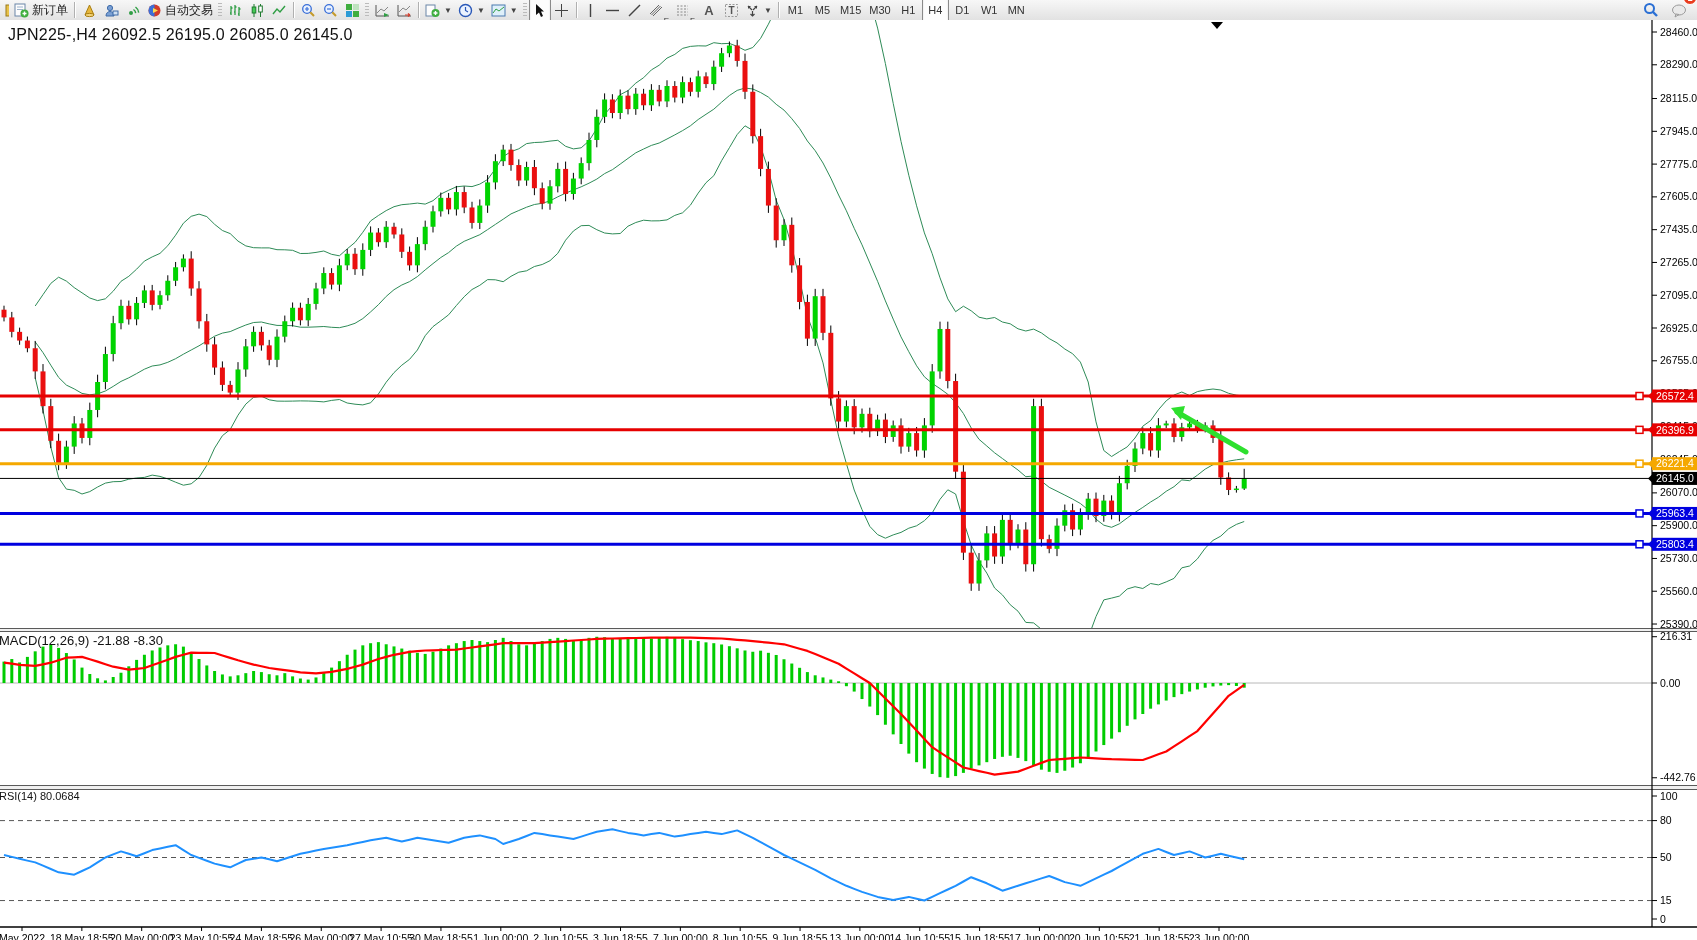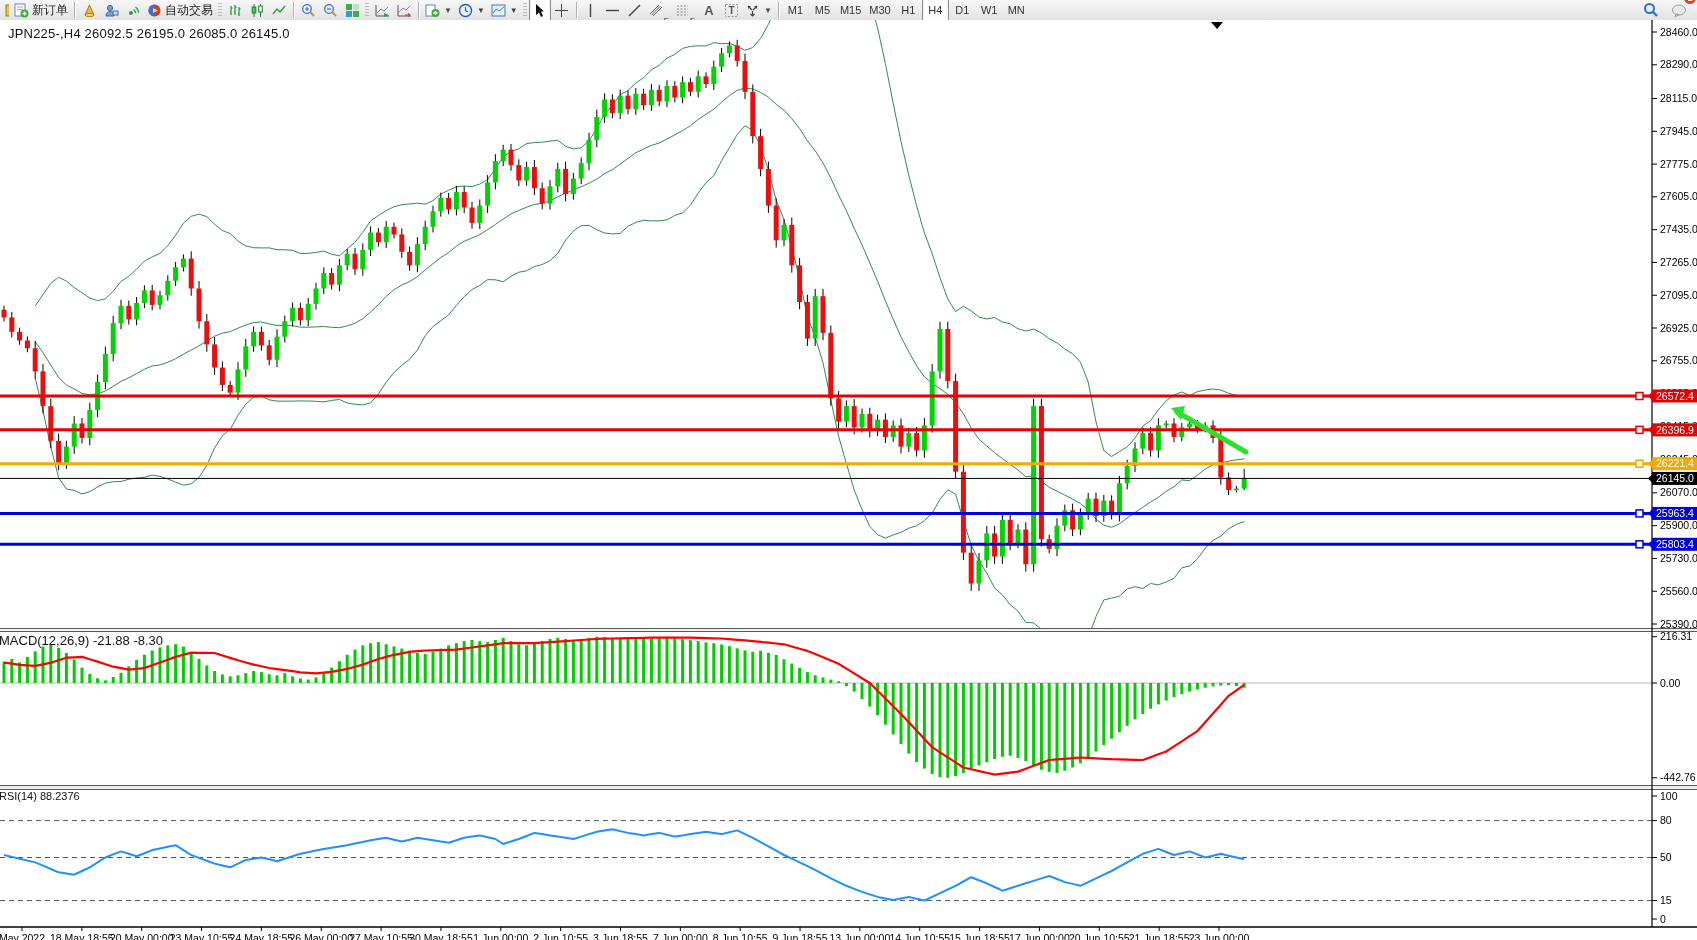--- a/index.html
+++ b/index.html
@@ -18,21 +18,21 @@
   .grip{width:4px;height:14px;margin:0 2px;
     background:repeating-linear-gradient(#bbb 0 1px,transparent 1px 3px);}
   .caret{font-size:8px;color:#444;margin-left:1px;}
   .clip-ico{width:9px;height:15px;overflow:hidden;margin-right:2px;}
   #tb-right{margin-left:auto;display:flex;align-items:center;margin-right:6px;gap:6px;}
   .badge{position:absolute;top:-4px;right:-7px;background:#e83c1e;color:#fff;
     border-radius:8px;font-size:9px;min-width:12px;height:12px;line-height:12px;
     text-align:center;font-weight:bold;border:1px solid #fff;}
   
   #chartwrap{position:absolute;left:0;top:20px;width:1697px;height:920px;background:#fff;}
-  #ctitle{position:absolute;left:8px;top:6px;font-size:13px;color:#111;letter-spacing:.2px;}
+  #ctitle{position:absolute;left:8px;top:6px;font-size:16px;color:#111;letter-spacing:.2px;}
   #macdlabel{position:absolute;left:-1px;top:613px;font-size:13px;color:#111;}
   #rsilabel{position:absolute;left:-1px;top:770px;font-size:11px;color:#111;}
   svg text{font-family:"Liberation Sans",sans-serif;}
 </style>
 </head>
 <body>
 
 <div id="app">
 
   <div id="toolbar">
@@ -885,15 +885,15 @@
         <text x="1656" y="462.2246" font-size="10.5" fill="#fff">26145.0</text>
         <rect x="1652" y="486.9443439999998" width="45" height="13" fill="#0000e0"></rect>
         <polygon points="1648,493.4443439999998 1652,489.4443439999998 1652,497.4443439999998" fill="#0000e0"></polygon>
         <text x="1656" y="497.2443439999998" font-size="10.5" fill="#fff">25963.4</text>
         <rect x="1652" y="517.7987439999997" width="45" height="13" fill="#0000e0"></rect>
         <polygon points="1648,524.2987439999997 1652,520.2987439999997 1652,528.2987439999997" fill="#0000e0"></polygon>
         <text x="1656" y="528.0987439999997" font-size="10.5" fill="#fff">25803.4</text>
       </svg>
     <div id="ctitle">JPN225-,H4  26092.5 26195.0 26085.0 26145.0</div>
     <div id="macdlabel">MACD(12,26,9) -21.88 -8.30</div>
-    <div id="rsilabel">RSI(14) 88.2376</div>
+    <div id="rsilabel">RSI(14) 80.0684</div>
   </div>
 </div>
 
 </body></html>

